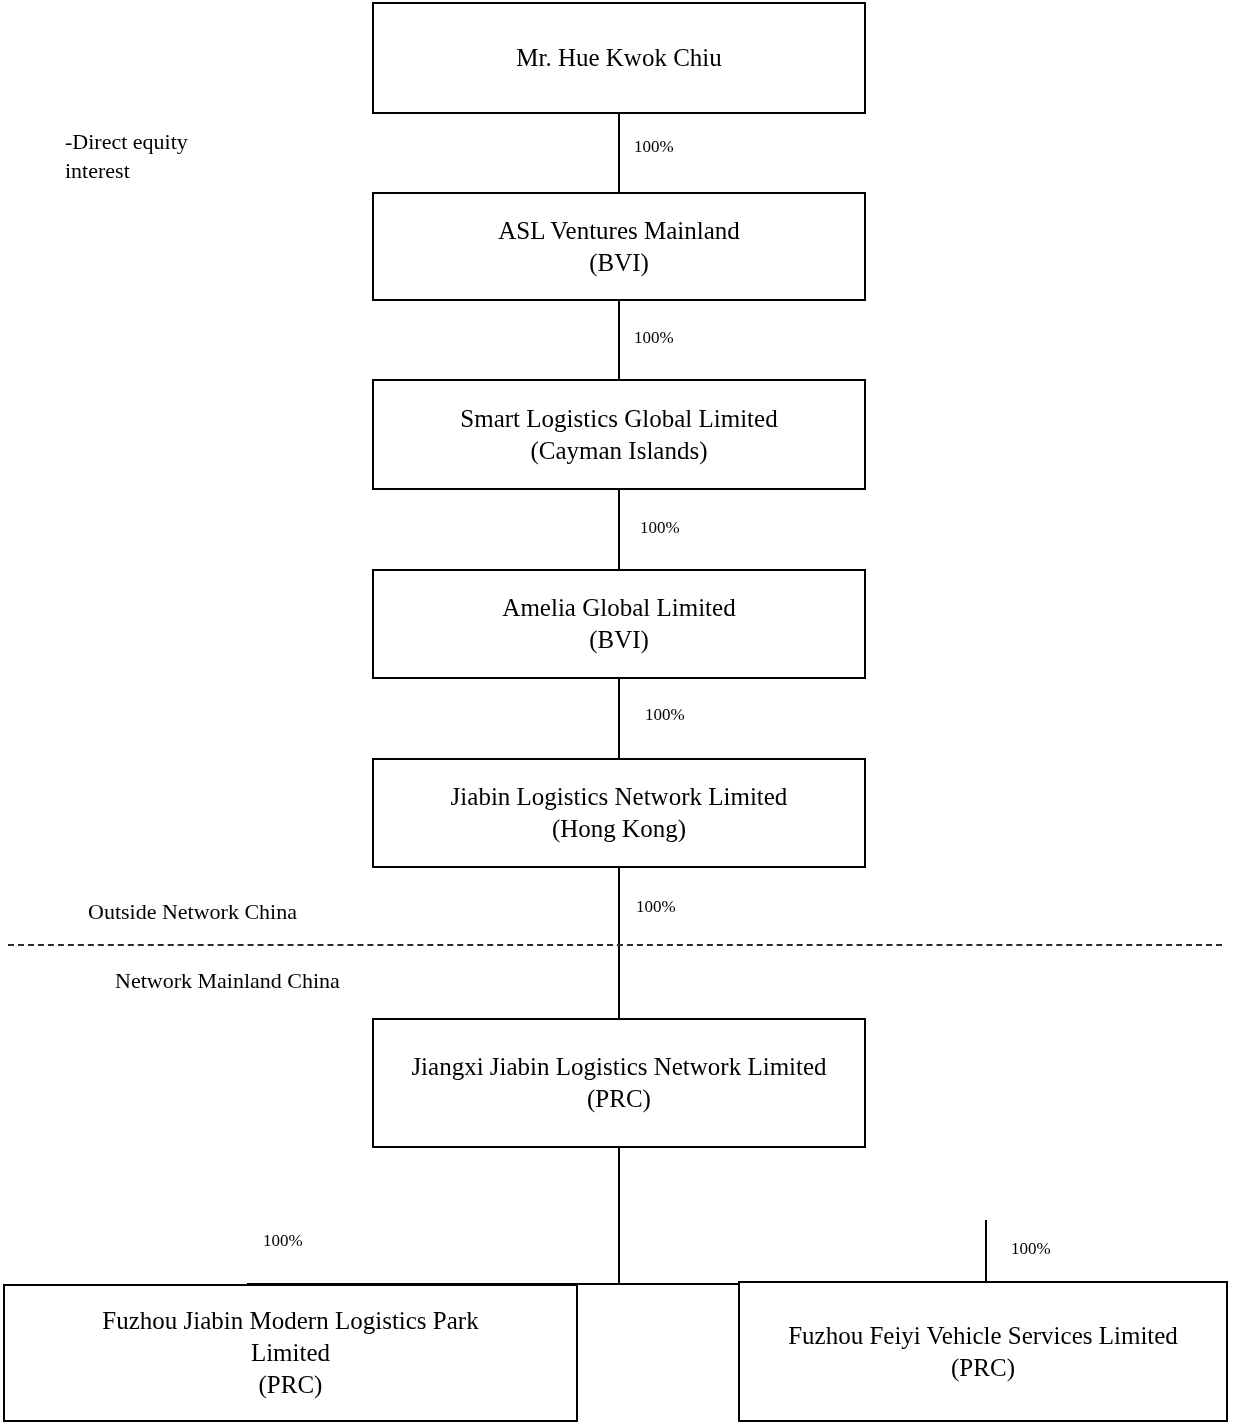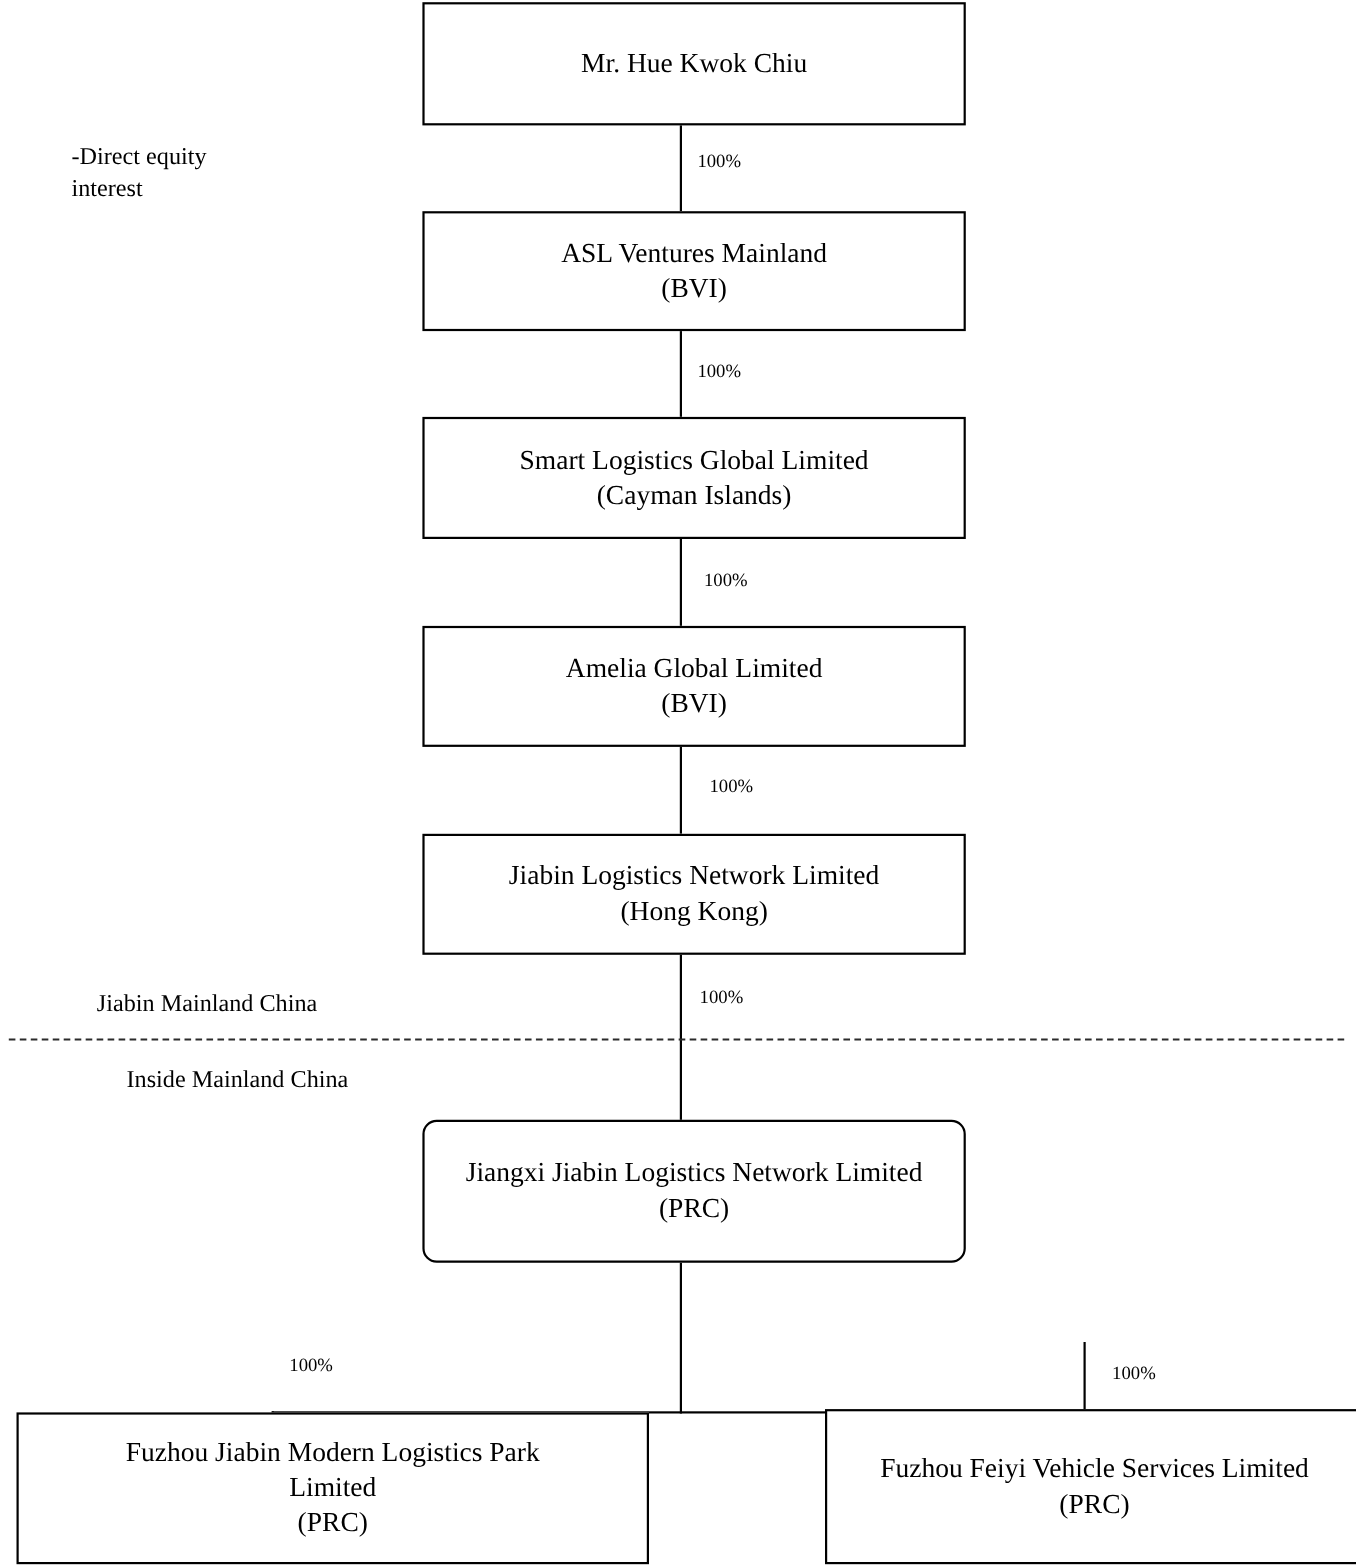--- a/index.html
+++ b/index.html
@@ -22,21 +22,20 @@
     box-sizing: border-box;
     border: 2px solid #000000;
     background: #ffffff;
     display: flex;
     align-items: center;
     justify-content: center;
     text-align: center;
     line-height: 1.28;
     font-size: 25px;
     padding: 4px 8px;
-    margin-left: 12px;
   }
   .node-box .node-text {
     display: block;
     white-space: pre-line;
   }
   .connector-v {
     position: absolute;
     width: 0;
     border-left: 2px solid #000000;
     box-sizing: border-box;
@@ -106,27 +105,27 @@
   <div class="pct-label" style="left:645px; top:706px;">100%</div>
 
   <div class="node-box" style="left:372px; top:758px; width:494px; height:110px;">
     <span class="node-text">Jiabin Logistics Network Limited
 (Hong Kong)</span>
   </div>
 
   <div class="connector-v" style="left:618px; top:868px; height:150px;"></div>
   <div class="pct-label" style="left:636px; top:898px;">100%</div>
 
-  <div class="free-label" style="left:88px; top:898px;">Jiabin Mainland China</div>
+  <div class="free-label" style="left:88px; top:898px;">Outside Network China</div>
 
   <div class="divider-dashed" style="left:8px; top:944px; width:1214px;"></div>
 
-  <div class="free-label" style="left:115px; top:967px;">Inside Mainland China</div>
+  <div class="free-label" style="left:115px; top:967px;">Network Mainland China</div>
 
-  <div class="node-box" style="left:372px; top:1018px; width:494px; height:130px;border-radius:13px;">
+  <div class="node-box" style="left:372px; top:1018px; width:494px; height:130px;">
     <span class="node-text">Jiangxi Jiabin Logistics Network Limited
 (PRC)</span>
   </div>
 
   <div class="connector-v" style="left:618px; top:1148px; height:137px;"></div>
 
   <div class="connector-h" style="left:247px; top:1283px; width:740px;"></div>
 
   <div class="connector-v" style="left:247px; top:1283px; height:3px;"></div>
   <div class="pct-label" style="left:263px; top:1232px;">100%</div>

